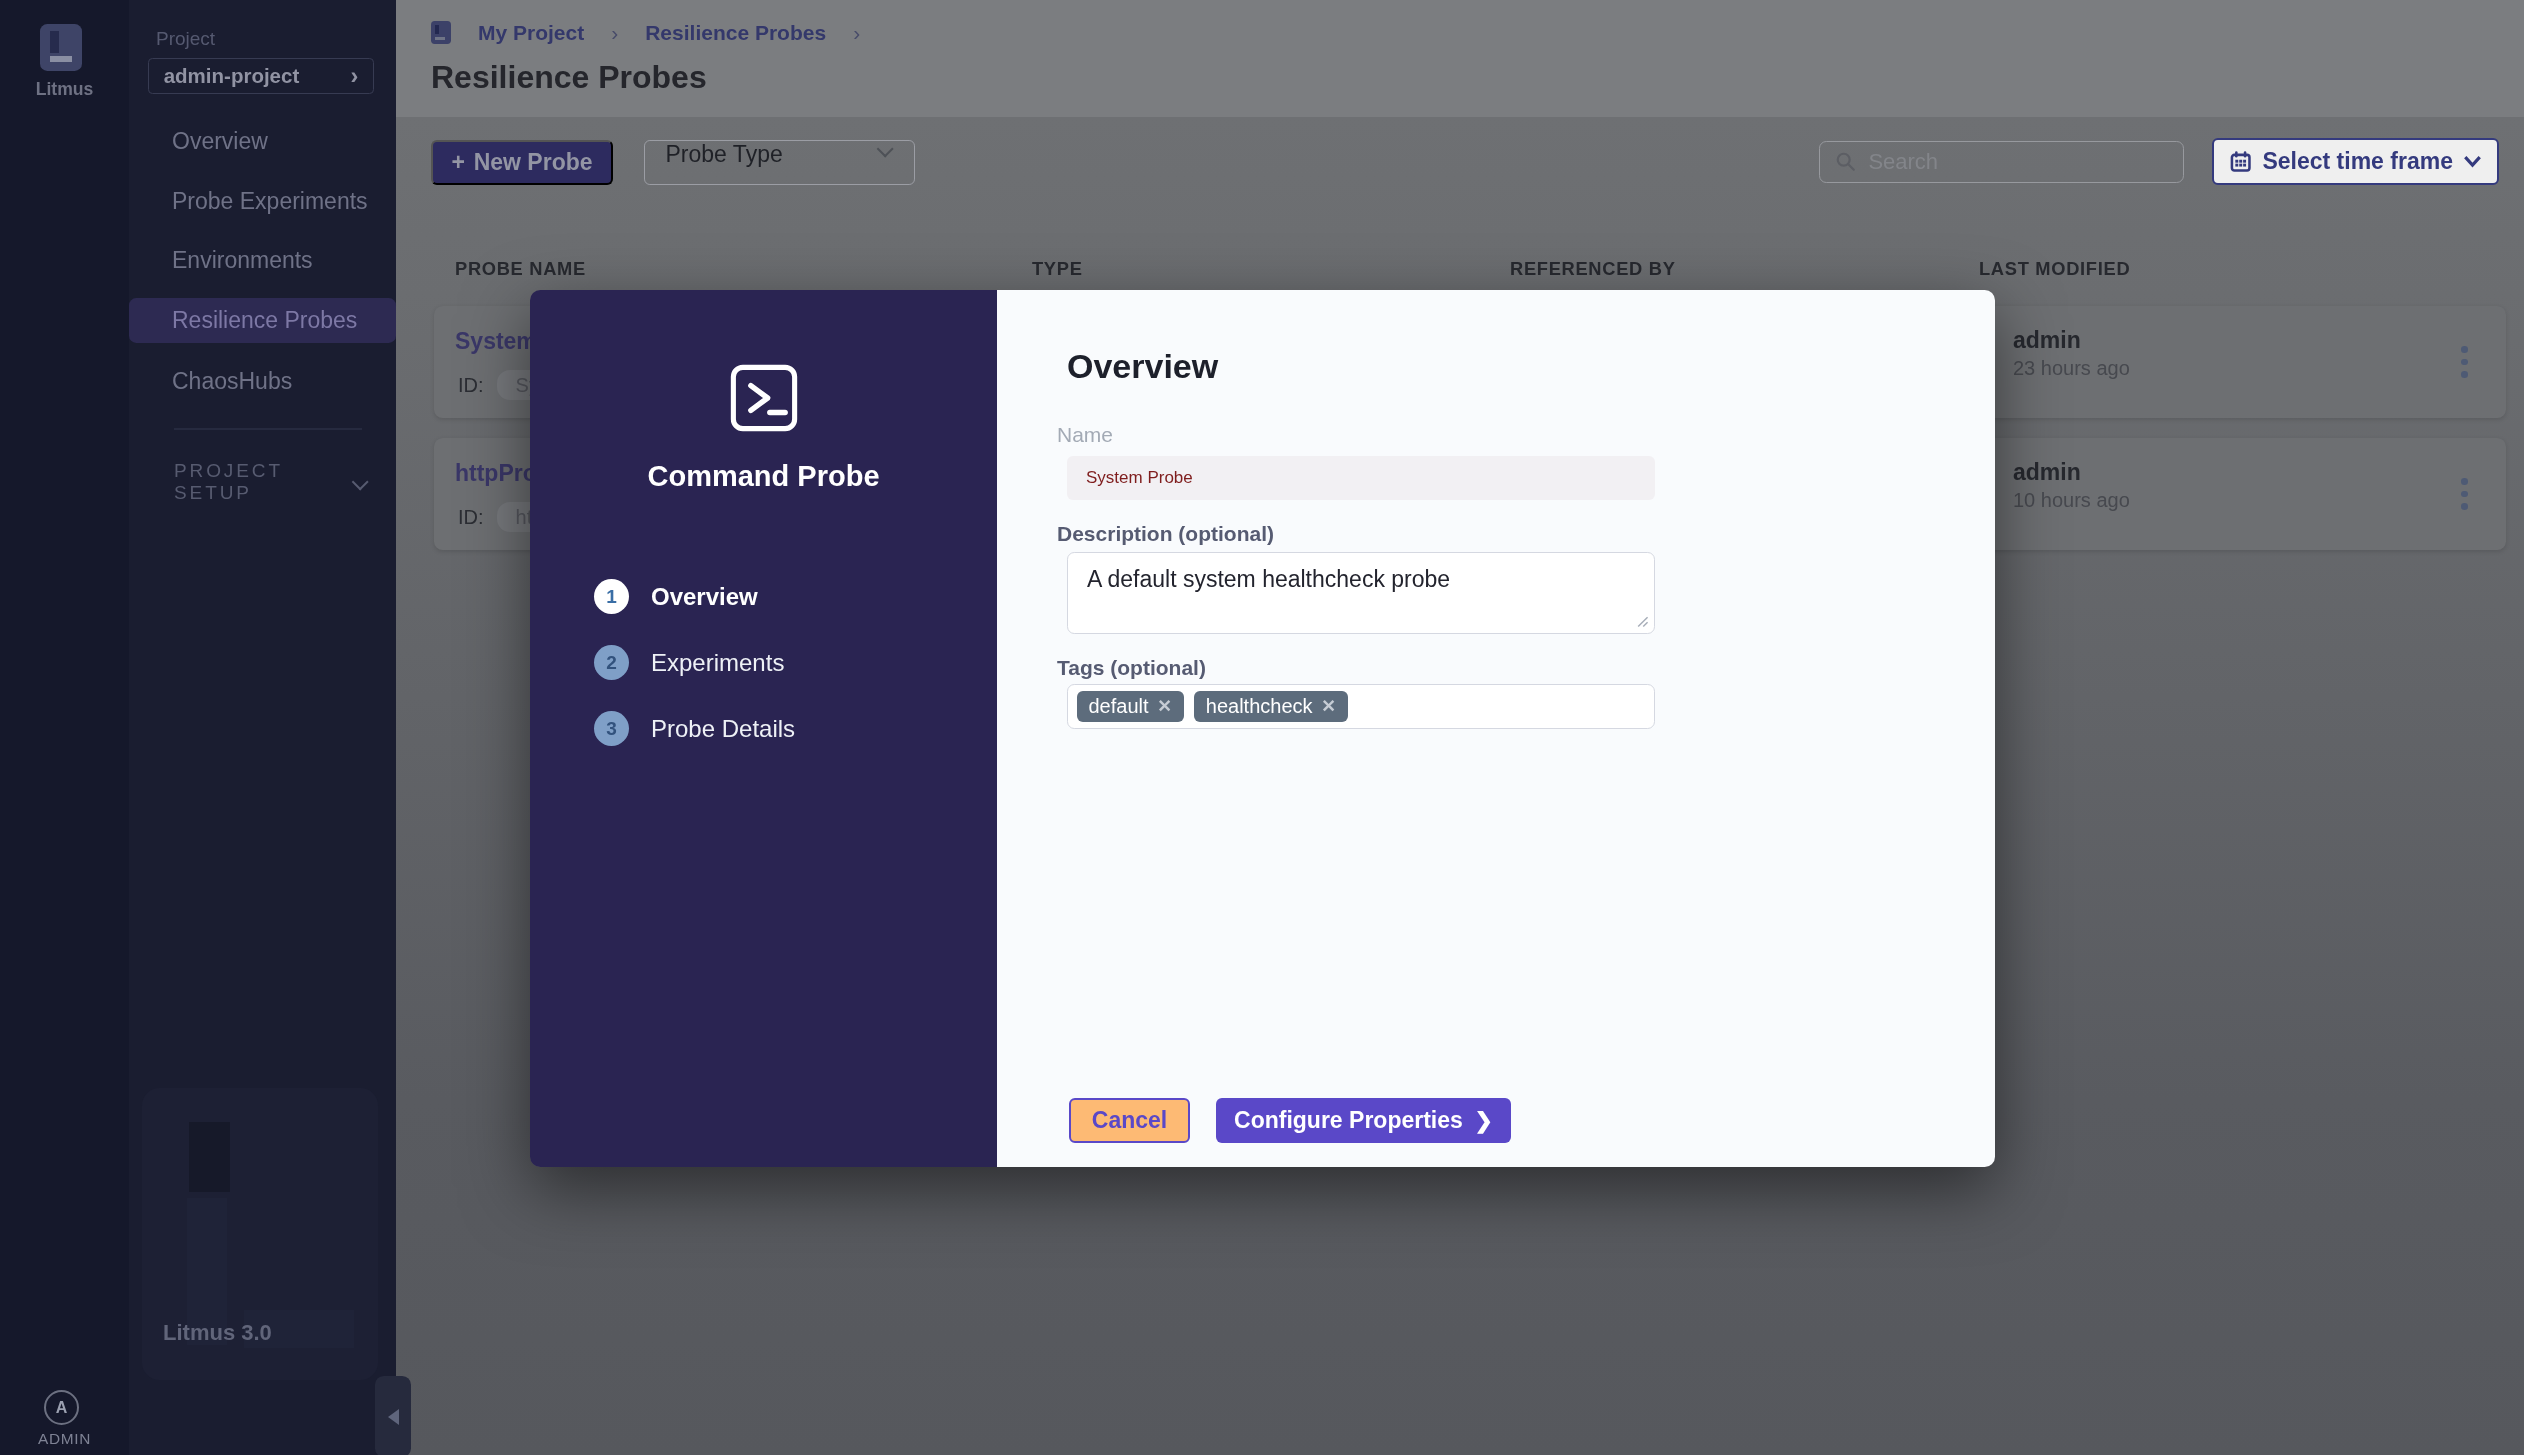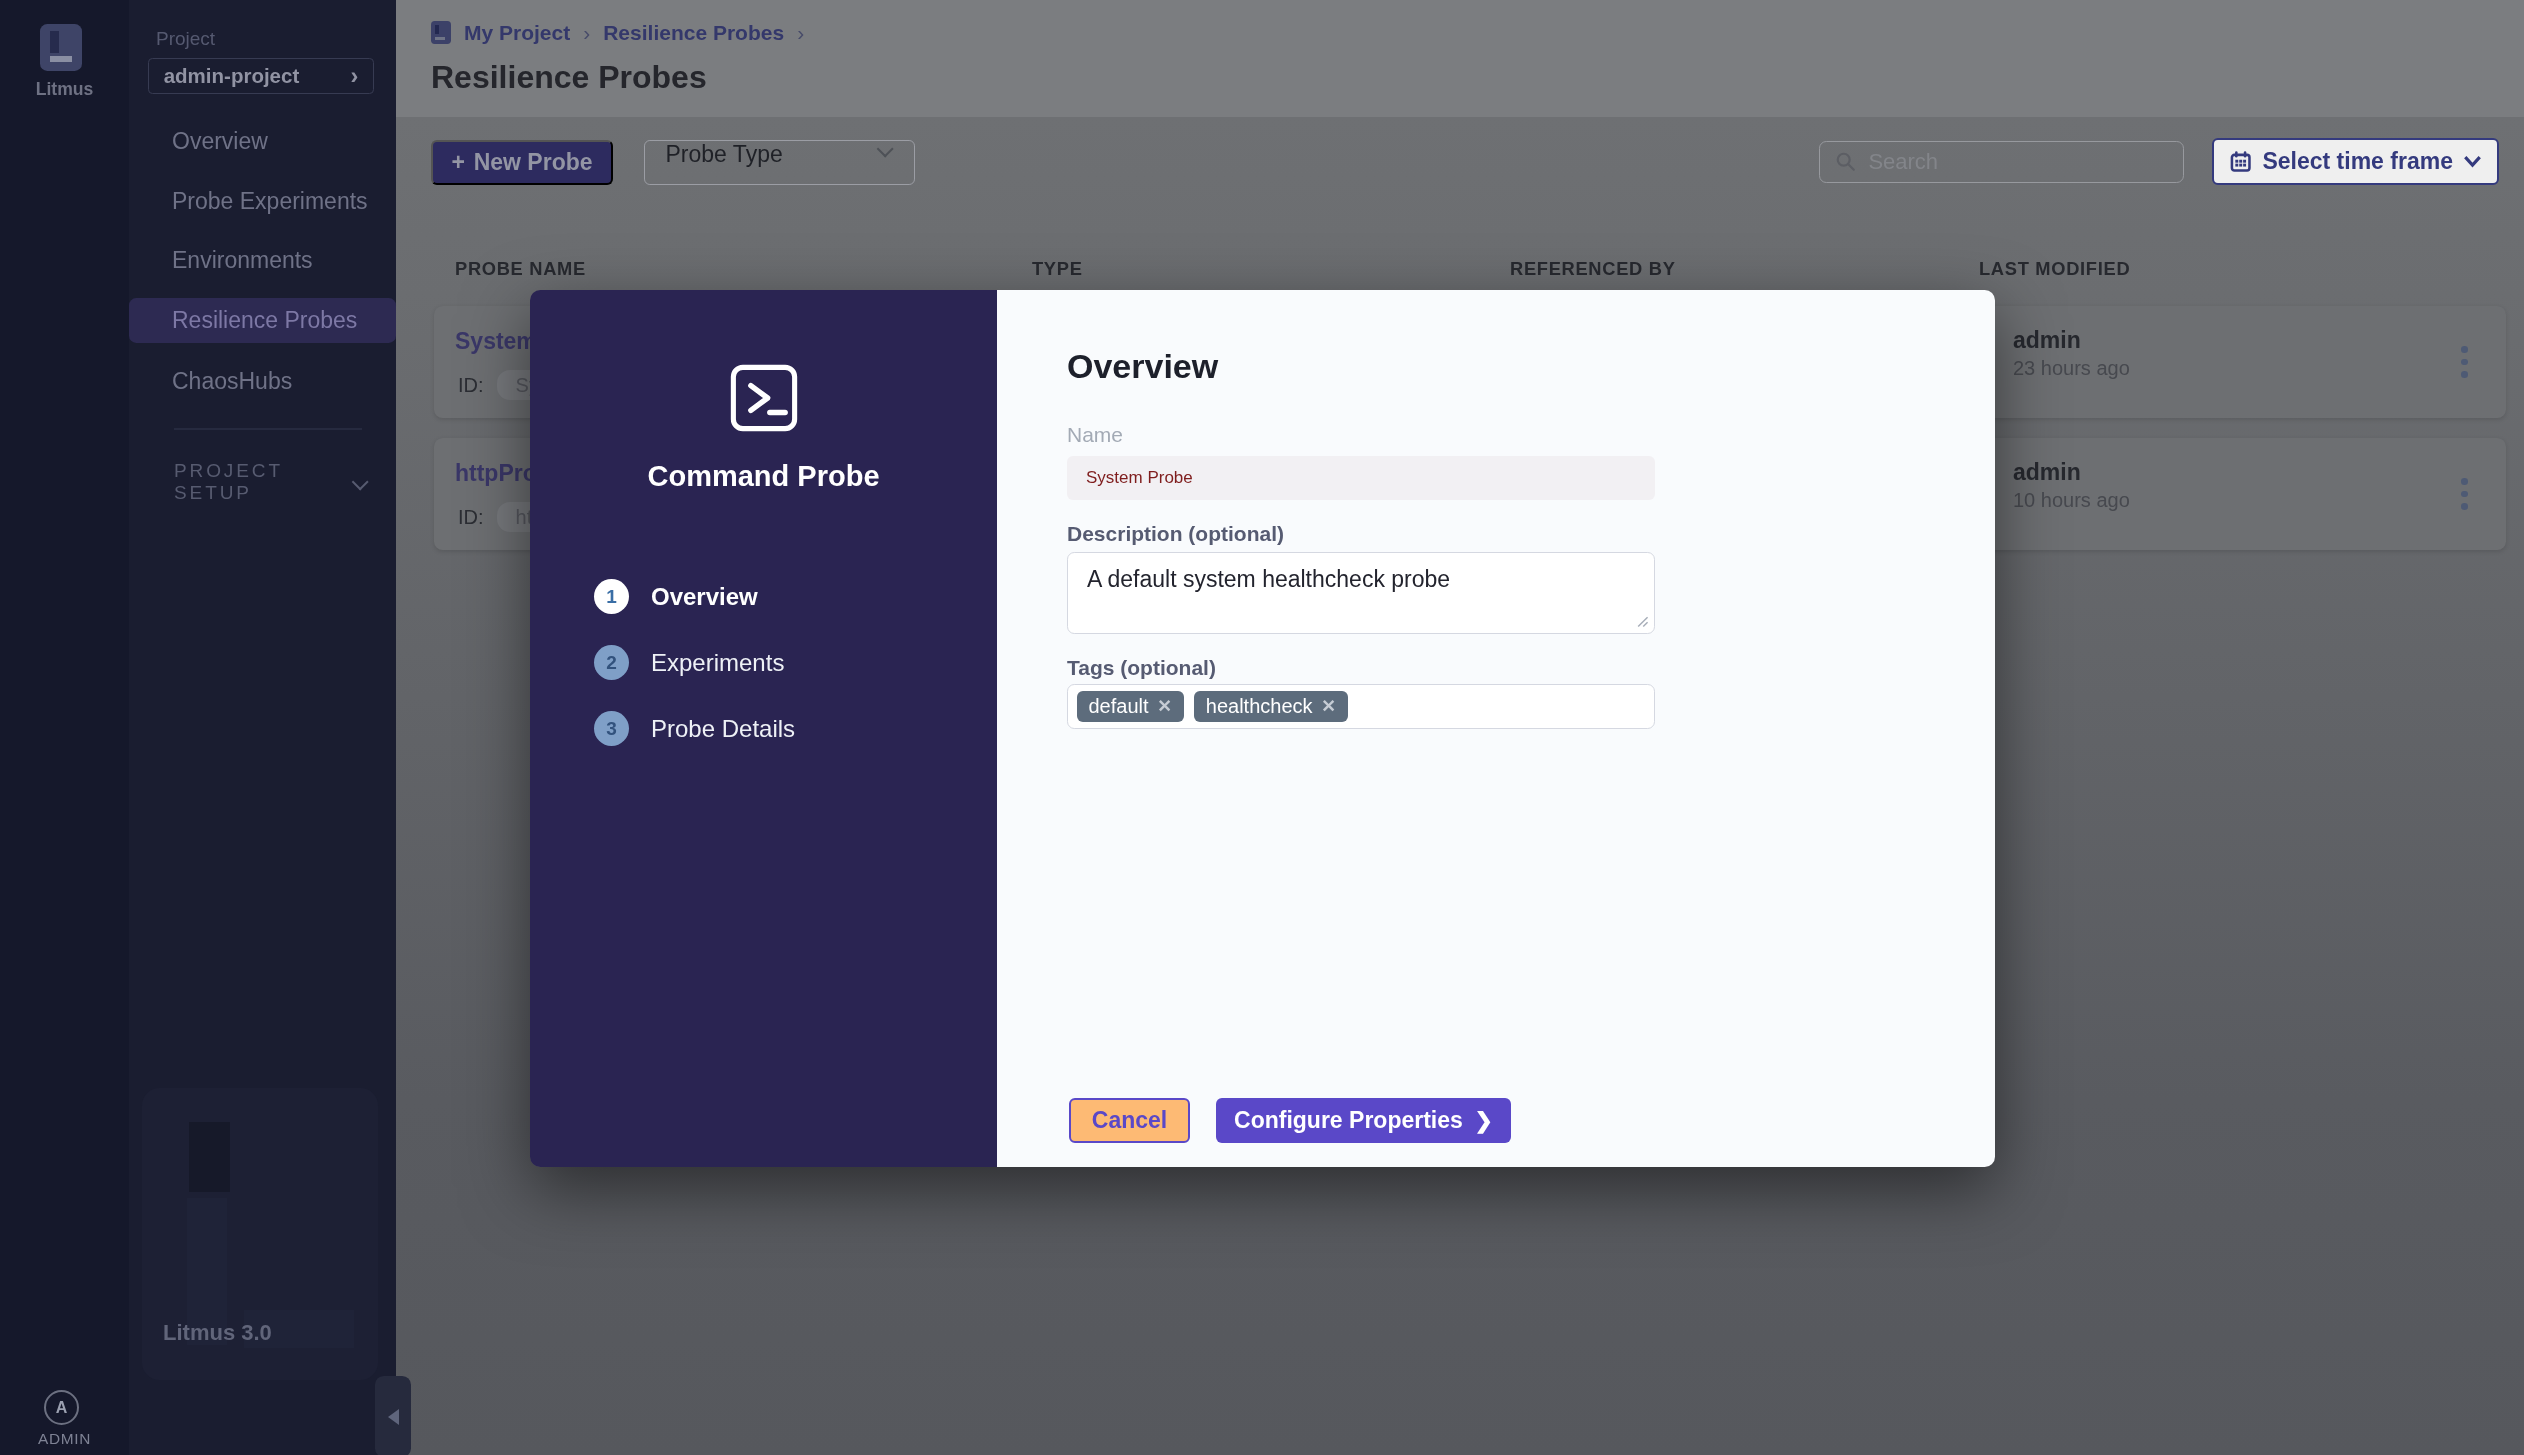--- a/index.html
+++ b/index.html
@@ -42,21 +42,21 @@
   .skel-c{position:absolute;left:102px;top:222px;width:110px;height:38px;background:#1f2338;}
   .version{position:absolute;left:34px;top:1320px;font-size:22px;font-weight:700;color:#61657a;}
   .collapse-tab{position:absolute;left:375px;top:1376px;width:36px;height:81px;background:#262a3d;border-radius:8.8px;z-index:4;
                 display:flex;align-items:center;justify-content:center;}
   .tri-left{width:0;height:0;border-top:8px solid transparent;border-bottom:8px solid transparent;border-right:11.7px solid #5f657c;}
 
   
   .main{position:absolute;left:396px;top:0;width:2128px;height:100%;
         background:linear-gradient(180deg,#707275 0px,#6b6d70 293px,#595b60 1099px,#56585d 100%);z-index:1;}
   .page-header{position:absolute;left:0;top:0;width:100%;height:117px;background:#7b7d80;}
-  .crumbs{position:absolute;left:35px;top:20.5px;display:flex;align-items:center;gap:13px;font-size:21px;color:var(--dimlink);font-weight:600;}
+  .crumbs{position:absolute;left:35px;top:20.5px;display:flex;align-items:center;gap:27px;font-size:21px;color:var(--dimlink);font-weight:600;}
   .crumb-logo{width:20px;height:23px;background:#3c4168;border-radius:3.7px;position:relative;}
   .crumb-logo::before{content:"";position:absolute;left:4.4px;top:3.7px;width:3.7px;height:9.5px;background:#232850;}
   .crumb-logo::after{content:"";position:absolute;left:4.4px;bottom:3.7px;width:9.5px;height:2.9px;background:#6f7486;}
   .crumb-sep{color:#474b69;font-weight:400;}
   .page-title{position:absolute;left:35px;top:59px;font-size:32px;font-weight:800;color:#25262c;}
 
   .btn-newprobe{position:absolute;left:35px;top:140px;width:182px;height:45px;background:var(--newprobe);border-radius:5.9px;
                 color:#9395a4;font-size:23px;font-weight:700;display:flex;align-items:center;justify-content:center;gap:8.8px;}
   .sel-probetype{position:absolute;left:248px;top:140px;width:271px;height:45px;border:1.5px solid #9b9da4;border-radius:5.9px;
                  display:flex;justify-content:space-between;padding:0 20.5px;color:#1f2127;font-size:23px;}
@@ -89,21 +89,21 @@
   .step-1{top:289px;} .step-2{top:355px;} .step-3{top:421px;}
   .step-circle{width:35px;height:35px;border-radius:50%;display:flex;align-items:center;justify-content:center;
                font-size:19px;font-weight:700;flex:none;}
   .step.on .step-circle{background:#fff;color:var(--step-num);}
   .step.off .step-circle{background:var(--step-inactive);color:#32527d;}
   .step.on .step-label{color:#fff;font-size:24px;font-weight:700;}
   .step.off .step-label{color:#eef1f6;font-size:24px;font-weight:500;}
 
   .modal-right{position:relative;flex:1;height:100%;background:#f9fbfd;}
   .m-heading{position:absolute;left:70px;top:57px;font-size:34px;font-weight:800;color:#1d202b;}
-  .f-label{position:absolute;left:70px;font-size:21px;}
+  .f-label{position:absolute;left:60px;font-size:21px;}
   .lbl-name{top:133px;color:#a3aab5;}
   .lbl-desc{top:232px;color:#565b72;font-weight:700;}
   .lbl-tags{top:366px;color:#565b72;font-weight:700;}
   .input-name{position:absolute;left:70px;top:166px;width:588px;height:44px;background:#f2f0f3;border:none;border-radius:5.9px;
               padding:0 19px;font-size:17px;color:#7f1d1d;}
   .ta-desc{position:absolute;left:70px;top:262px;width:588px;height:82px;background:#fff;border:1.5px solid #d5d8e1;border-radius:7.3px;
            padding:11.7px 19px;font-size:23px;color:#23242e;resize:none;line-height:1.3;}
   .resize-glyph{position:absolute;left:639px;top:325px;pointer-events:none;}
   .tags-box{position:absolute;left:70px;top:394px;width:588px;height:45px;background:#fff;border:1.5px solid #d5d8e1;border-radius:7.3px;
             display:flex;align-items:center;gap:10.3px;padding:0 8.8px;}

